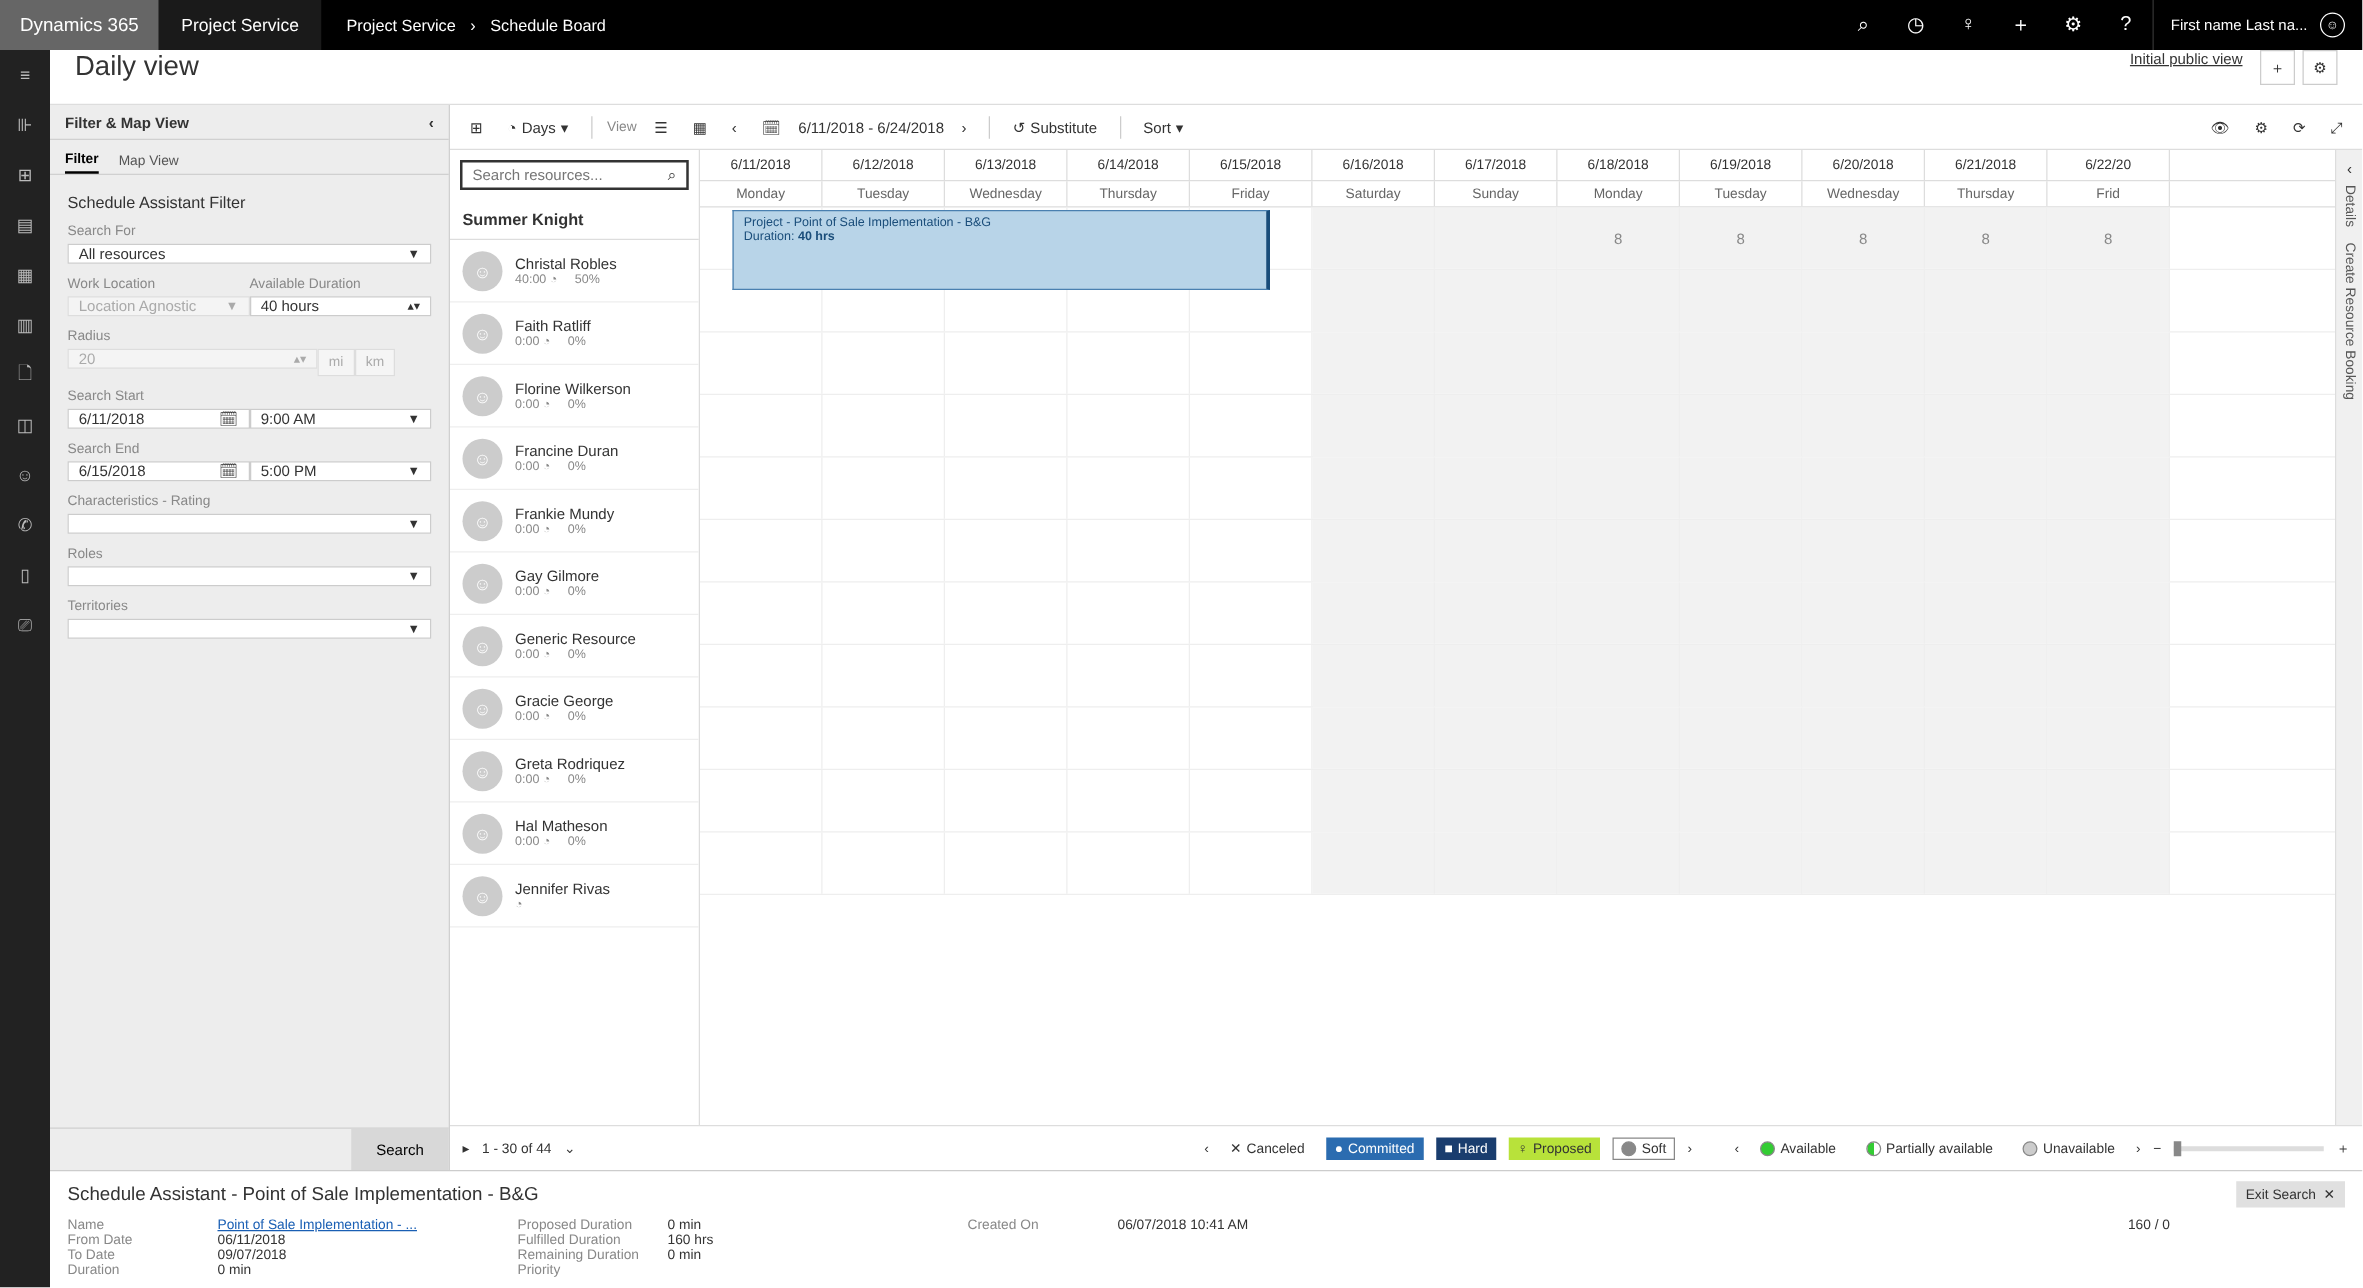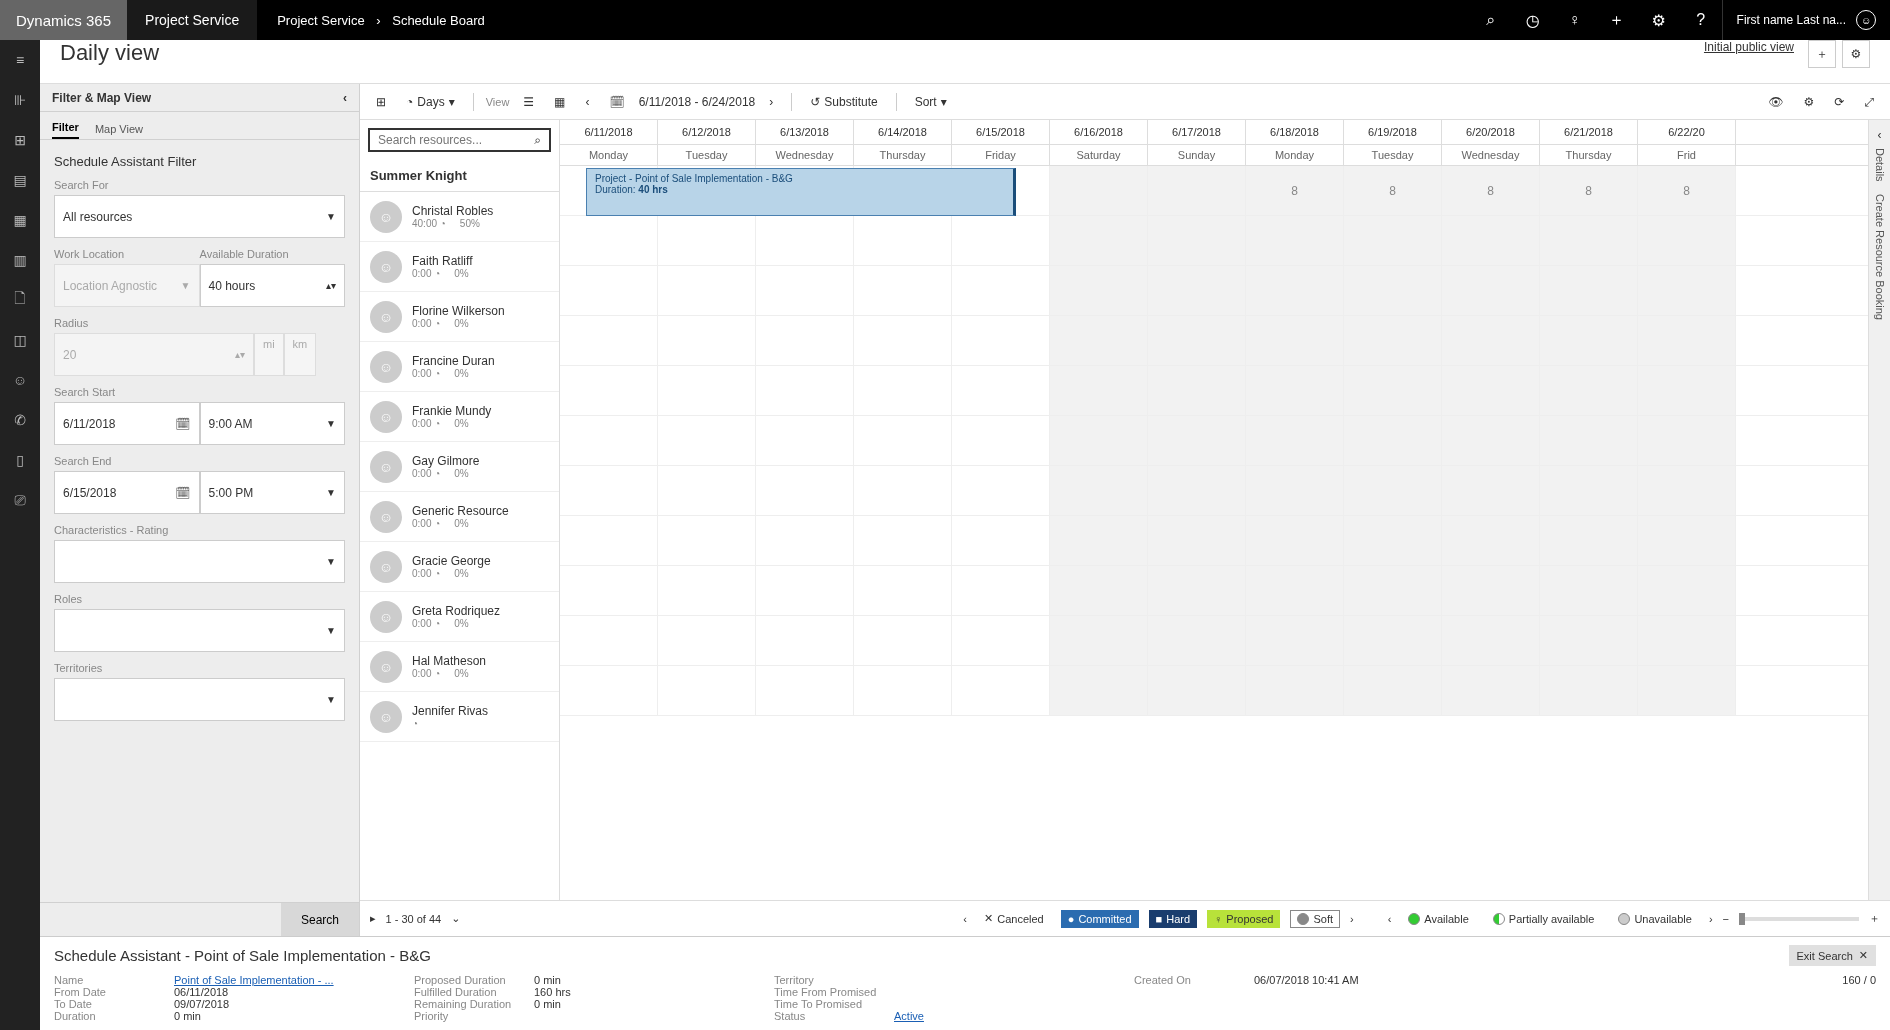--- a/index.html
+++ b/index.html
@@ -25,21 +25,21 @@
 .work { flex: 1; display: flex; overflow: hidden; }
 .filterpanel { width: 320px; background: #ededed; border-right: 1px solid #d0d0d0; display: flex; flex-direction: column; }
 .fphead { height: 28px; display: flex; align-items: center; padding: 0 12px; border-bottom: 1px solid #d0d0d0; font-size: 12px; font-weight: 600; }
 .fphead .coll { margin-left: auto; cursor: pointer; }
 .fptabs { height: 28px; display: flex; align-items: end; padding: 0 12px; gap: 16px; border-bottom: 1px solid #d0d0d0; }
 .fptabs .tab { font-size: 11px; color: #555; padding-bottom: 4px; cursor: pointer; }
 .fptabs .tab.active { color: #000; border-bottom: 2px solid #000; font-weight:600;}
 .fpbody { flex: 1; overflow-y: auto; padding: 10px 14px; position: relative; }
 .fpbody .sect { font-size: 13px; margin: 4px 0 10px; }
 .fpbody label { display: block; font-size: 11px; color: #888; margin: 10px 0 4px; }
-.ctrl { background: #fff; border: 1px solid #ccc; height: 43px; display: flex; align-items: center; padding: 0 8px; font-size: 12px; position: relative; }
+.ctrl { background: #fff; border: 1px solid #ccc; height: 16px; display: flex; align-items: center; padding: 0 8px; font-size: 12px; position: relative; }
 .ctrl.disabled { background:#f4f4f4; color:#aaa; border-color:#ddd;}
 .ctrl .dd { margin-left: auto; font-size: 10px; }
 .ctrl .cal { margin-left: auto; font-size: 12px; }
 .row2 { display: flex; }
 .row2 > div { flex: 1; }
 .unitbtn { display:inline-flex; }
 .unitbtn span { border:1px solid #ddd; padding:4px 8px; font-size:11px; background:#f5f5f5; color:#aaa;}
 .fpfoot { height: 34px; display: flex; justify-content: flex-end; border-top: 1px solid #d0d0d0; }
 .fpfoot button { padding: 0 20px; border: none; background: #d8d8d8; font-size: 12px; cursor: pointer; }
 .board { flex: 1; display: flex; flex-direction: column; }
@@ -60,21 +60,21 @@
 .resrow .sub { font-size: 10px; color: #888; display:flex; gap:14px;}
 .calgrid { flex: 1; display: flex; flex-direction: column; overflow: hidden; }
 .calhead { display: flex; border-bottom: 1px solid #ddd; }
 .calhead .col { width: 98px; border-right: 1px solid #ddd; text-align: center; padding: 6px 0; font-size: 11px; }
 .calhead2 { display: flex; border-bottom: 1px solid #ddd; }
 .calhead2 .col { width: 98px; border-right: 1px solid #ddd; text-align: center; padding: 4px 0; font-size: 11px; color: #666; }
 .calbody { flex: 1; overflow: auto; position: relative; }
 .calbody .row { height: 50px; display: flex; border-bottom: 1px solid #eee; }
 .calbody .row .cell { width: 98px; border-right: 1px solid #eee; display:flex;align-items:center;justify-content:center;font-size:12px;color:#888;}
 .calbody .row .cell.grey { background:#f2f2f2; }
-.booking { position: absolute; top: 2px; left: 26px; width: 430px; height: 48px; background: #b8d4e8; border: 1px solid #4a80b0; border-right: 3px solid #1a4d7a; padding: 4px 8px; font-size: 10px; color: #1a4d7a; }
+.booking { position: absolute; top: 2px; left: 26px; width: 430px; height: 64px; background: #b8d4e8; border: 1px solid #4a80b0; border-right: 3px solid #1a4d7a; padding: 4px 8px; font-size: 10px; color: #1a4d7a; }
 .gridfoot { height: 36px; display: flex; align-items: center; padding: 0 10px; gap: 10px; border-top: 1px solid #ddd; font-size: 11px; }
 .gridfoot .spacer { flex: 1; }
 .legend { display: flex; align-items: center; gap: 4px; padding: 2px 6px; font-size: 11px; border:1px solid transparent;}
 .legend.sel { border:1px solid #888;text-align:right; }
 .dot { width: 12px; height: 12px; border-radius: 50%; border:1px solid #888; display:inline-block;}
 .rightrail { width: 22px; background: #f0f0f0; border-left: 1px solid #ddd; display:flex; flex-direction:column; align-items:center; padding-top:8px;}
 .rightrail .vtext { writing-mode: vertical-rl; font-size:11px; color:#555; margin:6px 0;}
 .bottom { border-top: 1px solid #ccc; padding: 8px 14px; background: #fff; }
 .bottom .bh { display: flex; align-items: center; }
 .bottom .bh h3 { font-size: 15px; font-weight: 400; }
@@ -643,38 +643,20 @@
               <span class="lbl">Remaining Duration</span>
               <span>0 min</span>
             </div>
           <div class="pair">
               <span class="lbl">Priority</span>
               <span></span>
             </div>
         </div>
         <div>
           <div class="pair">
-              <span class="lbl">Territory</span>
-              <span></span>
-            </div>
-          <div class="pair">
-              <span class="lbl">Time From Promised</span>
-              <span></span>
-            </div>
-          <div class="pair">
-              <span class="lbl">Time To Promised</span>
-              <span></span>
-            </div>
-          <div class="pair">
-              <span class="lbl">Status</span>
-              <a>Active</a>
-            </div>
-        </div>
-        <div>
-          <div class="pair">
               <span class="lbl">Created On</span>
               <span>06/07/2018 10:41 AM</span>
             </div>
         </div>
         <div style="text-align:right">
           <div>160 / 0</div>
         </div>
       </div>
     </div>
   </div>

